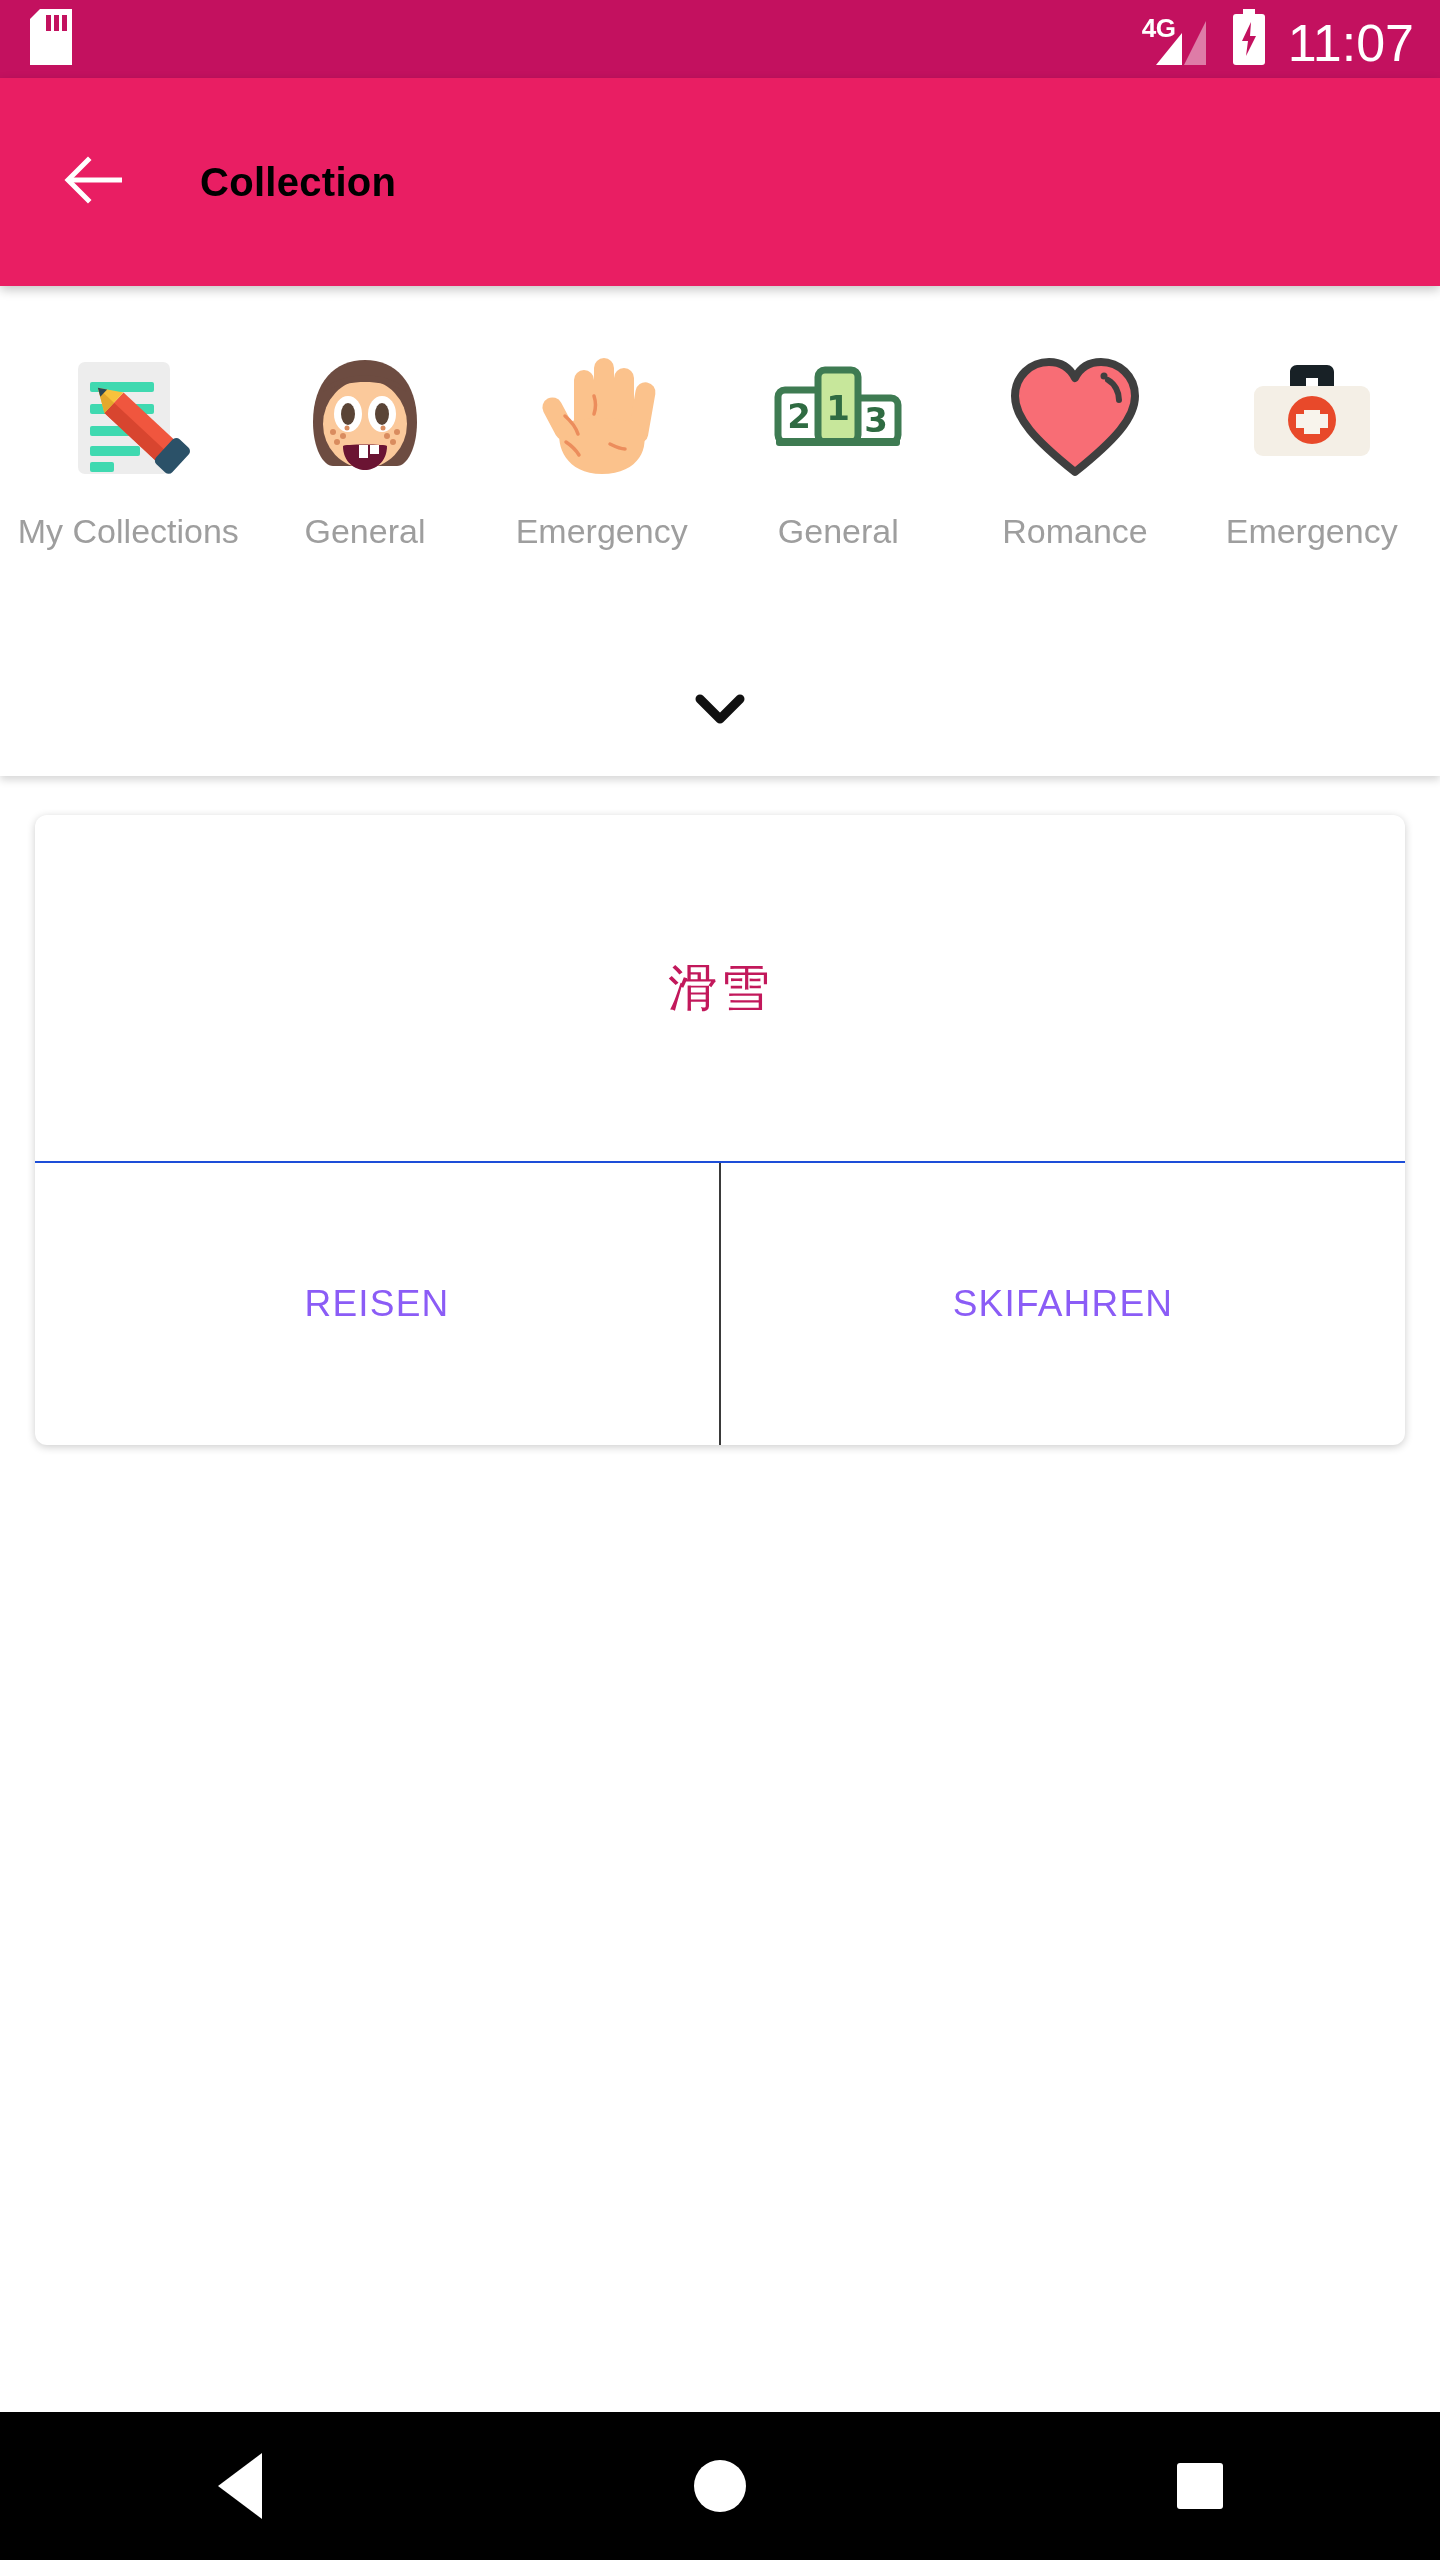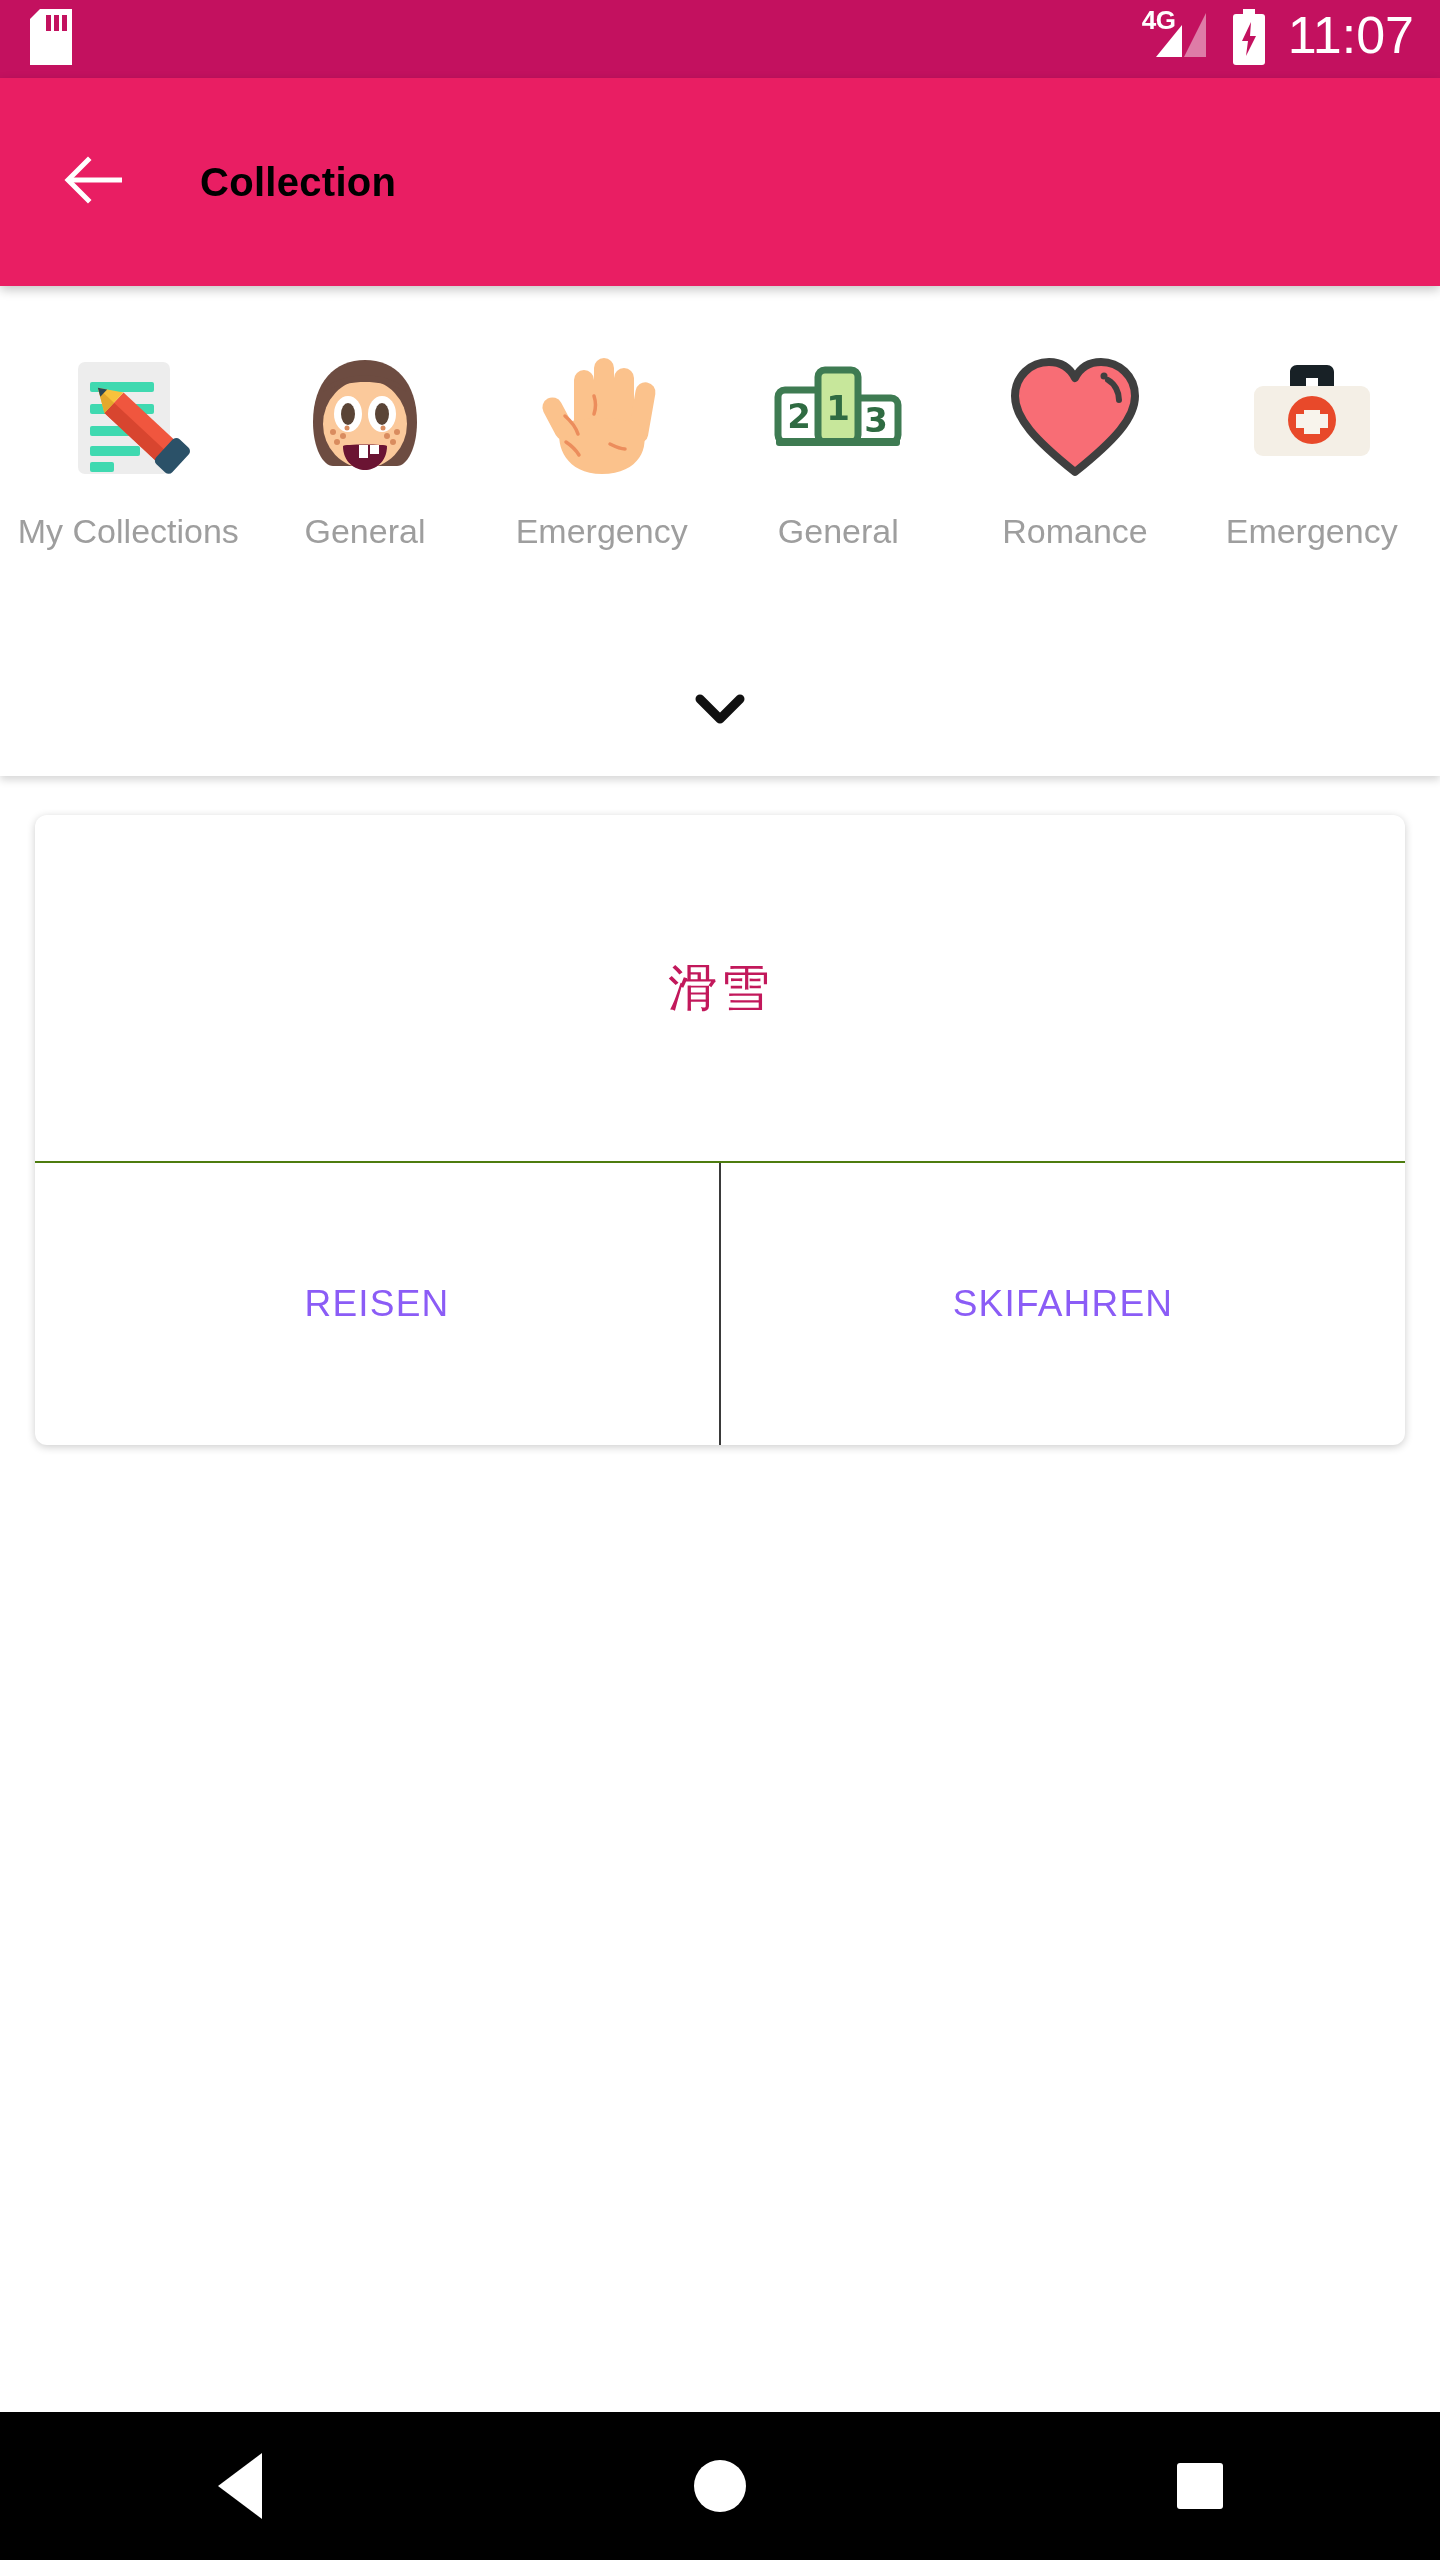--- a/index.html
+++ b/index.html
@@ -12,21 +12,21 @@
   .screen { position:relative; width:1440px; height:2560px; background:#ffffff; }
 
   
   .status-bar {
     position:absolute; top:0; left:0; width:1440px; height:78px;
     background:#C3115F;
     display:flex; align-items:center;
     padding:0 26px 0 30px;
   }
   .status-left { display:flex; align-items:center; }
-  .status-right { margin-left:auto; display:flex; align-items:flex-start; gap:22px; }
+  .status-right { margin-left:auto; display:flex; align-items:flex-end; gap:22px; }
   .sd-icon { display:block; }
   .signal-wrap { position:relative; width:66px; height:52px; display:block; }
   .signal-4g {
     position:absolute; left:-2px; top:-2px;
     font-size:26px; font-weight:bold; color:#ffffff;
     line-height:1; letter-spacing:-0.5px;
   }
   .battery-icon { display:block; }
   .clock {
     color:#ffffff; font-size:52px; font-weight:400;
@@ -94,21 +94,21 @@
     width:1370px; height:630px;
     background:#ffffff;
     border-radius:12px;
     box-shadow:0 2px 8px rgba(0,0,0,0.20);
     overflow:hidden;
     display:flex; flex-direction:column;
   }
   .card-term-area {
     height:348px;
     display:flex; align-items:center; justify-content:center;
-    border-bottom:2px solid #4d7c0f;
+    border-bottom:2px solid #1d4ed8;
   }
   .card-term {
     font-size:50px; color:#C2185B;
     font-family:"DejaVu Sans", sans-serif;
     letter-spacing:2px;
   }
   .card-actions { flex:1; display:flex; }
   .card-action {
     flex:1 1 0;
     display:flex; align-items:center; justify-content:center;

